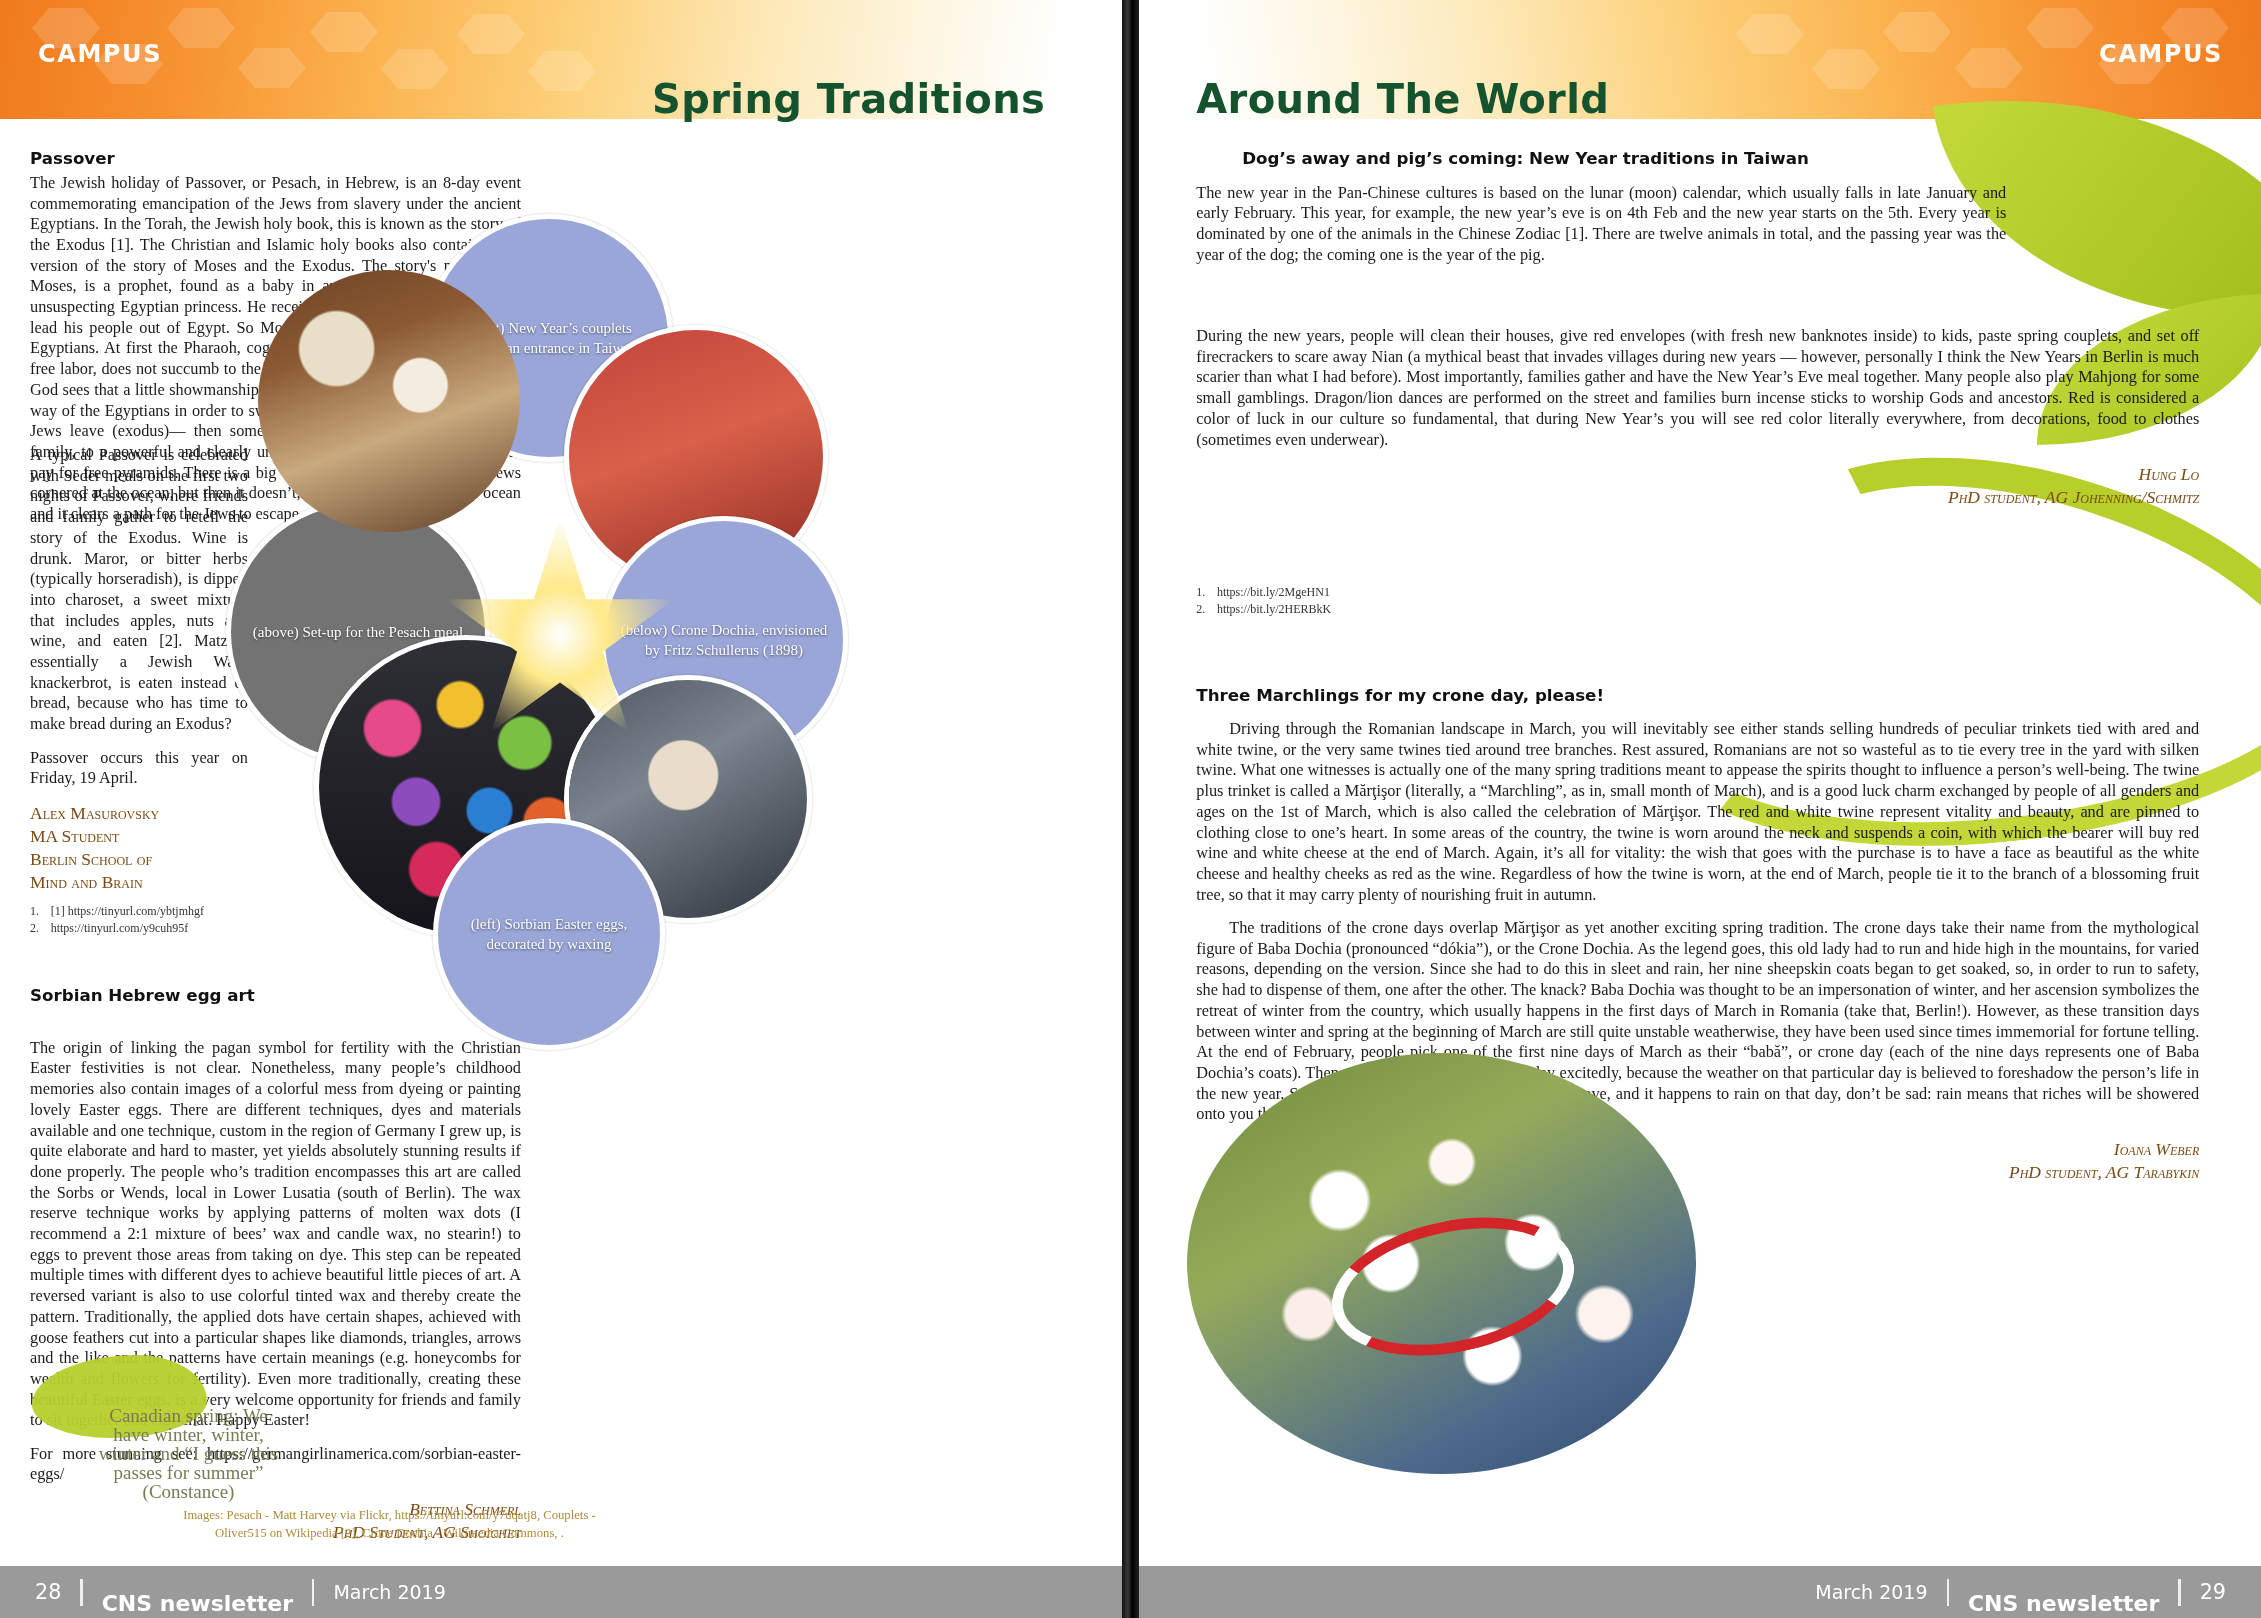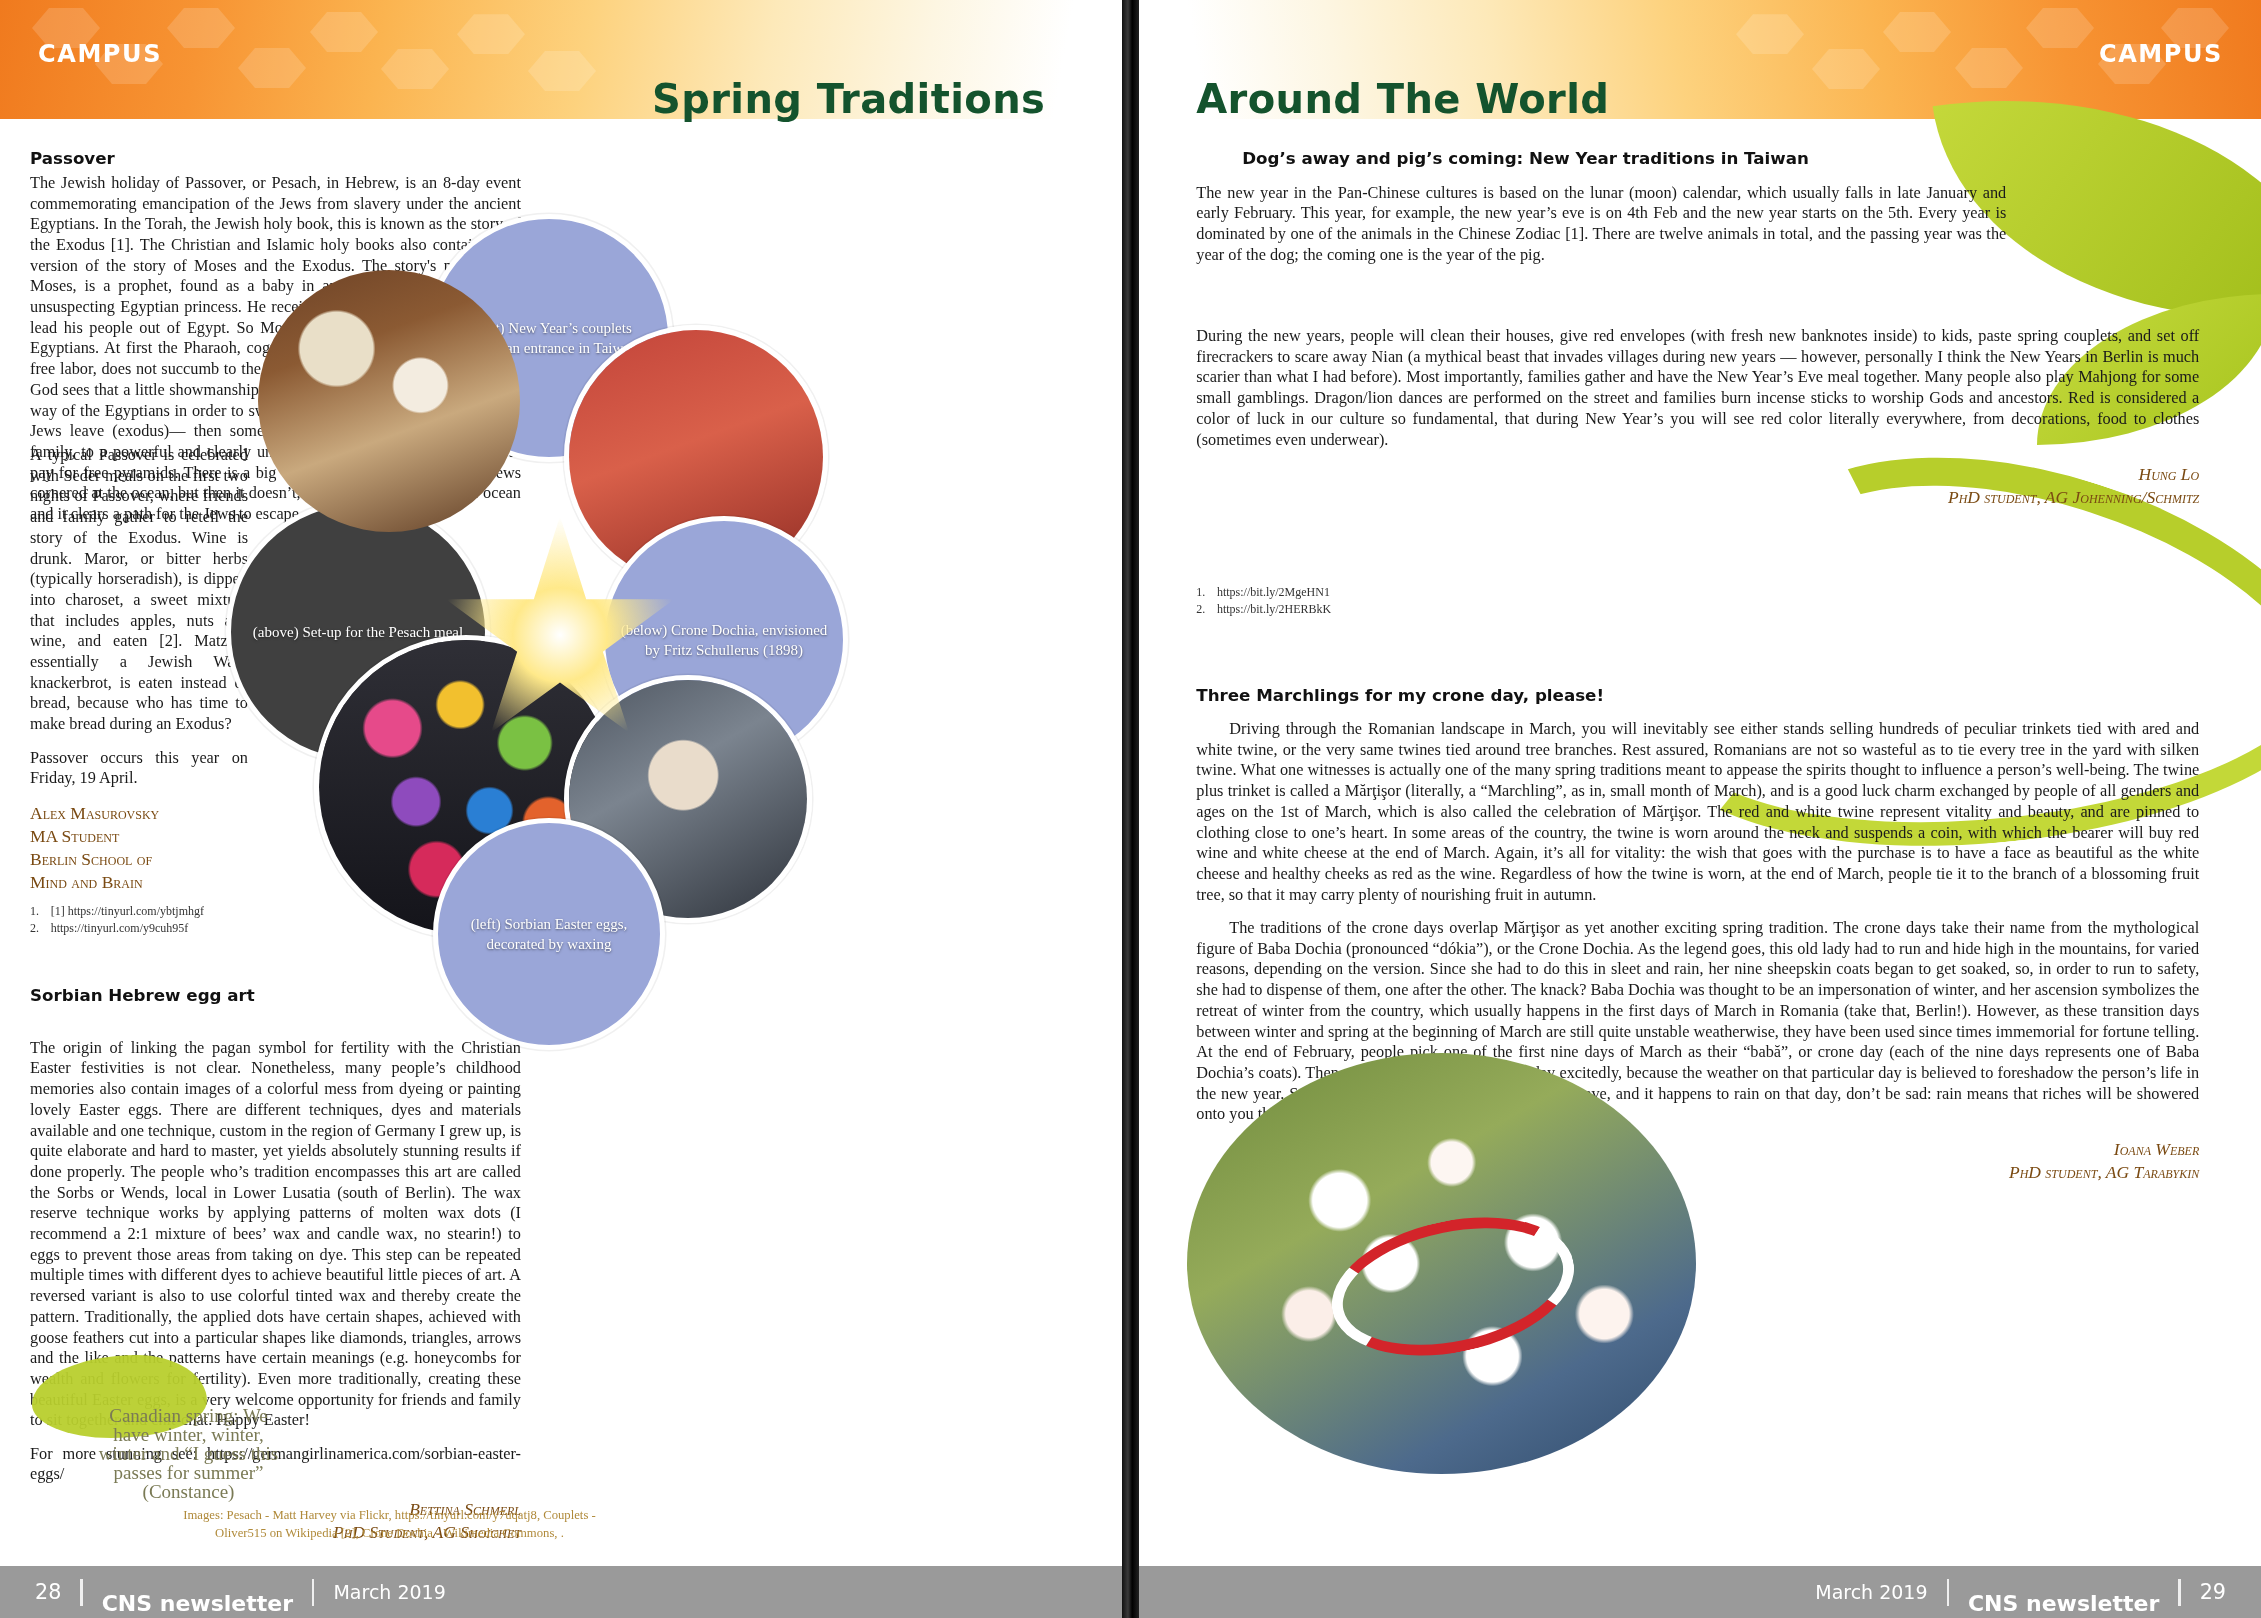--- a/index.html
+++ b/index.html
@@ -100,21 +100,21 @@
   .petal .ph{position:absolute;inset:0;}
   .petal .lbl{
     position:absolute;inset:0;display:flex;align-items:center;justify-content:center;
     text-align:center;color:#fff;font-size:15px;line-height:20px;padding:14.3px;
     box-sizing:border-box;text-shadow:0 0.8px 2.4px rgba(0,0,0,.55);
   }
   .ring{border:5.6px solid #fff;box-shadow:0 0 0 1.6px rgba(0,0,0,.06);}
   .p-top{left:143px;top:-159px;width:238px;height:238px;background:#9aa6d8;}
   .p-right{left:282px;top:-48px;width:254px;height:254px;}
   .p-rightlow{left:318px;top:143px;width:238px;height:238px;background:#9aa6d8;}
-  .p-left{left:-56px;top:127px;width:254px;height:254px;background:#404040;}
+  .p-left{left:-56px;top:127px;width:254px;height:254px;background:#737373;}
   .p-bottom{left:32px;top:262px;width:294px;height:294px;}
   .p-botright{left:282px;top:302px;width:238px;height:238px;}
   .p-botlbl{left:151px;top:445px;width:222px;height:222px;background:#9aa6d8;}
   .star{
     position:absolute;left:159px;top:143px;width:238px;height:238px;
     background:radial-gradient(circle at 50% 50%,#fff 0%,#ffe98a 28%,rgba(255,226,110,0) 70%);
     clip-path:polygon(50% 0%,61% 35%,98% 35%,68% 57%,79% 91%,50% 70%,21% 91%,32% 57%,2% 35%,39% 35%);
     filter:blur(0.2px);
   }
 

